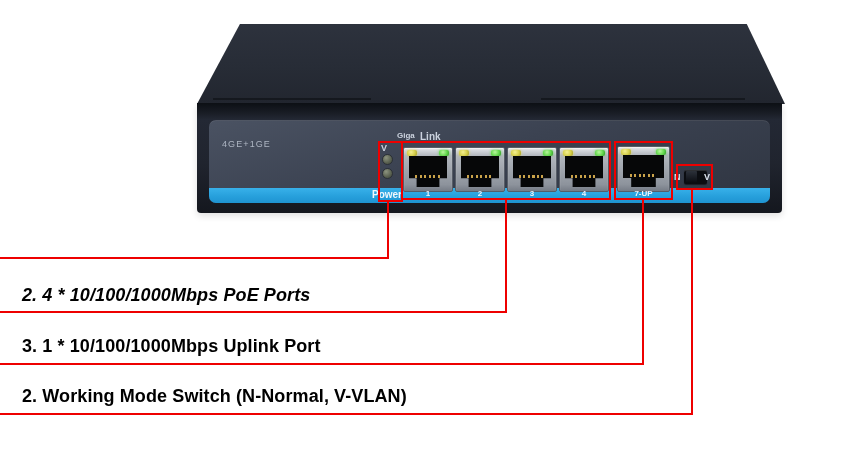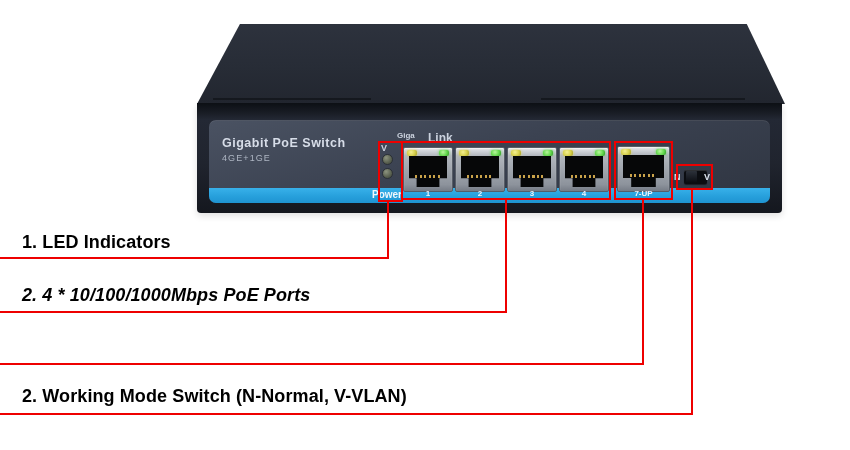--- a/index.html
+++ b/index.html
@@ -30,21 +30,21 @@
   .brand-sub{font-size:9px;font-weight:normal;letter-spacing:1.1px;color:#aeb6c3;margin-top:3px;}
 
   .panel-label{position:absolute;font-weight:bold;color:#cbd2de;text-align:left;white-space:nowrap;}
   .lbl-v{left:172px;top:22px;width:12px;font-size:9px;}
   .led-dot{position:absolute;left:173px;width:9px;height:9px;border-radius:50%;
     background:radial-gradient(circle at 35% 30%,#8d947f,#59604f 60%,#3d4339 100%);
     border:1px solid #2b3036;}
   .dot1{top:33px;} .dot2{top:47px;}
   .lbl-power{left:163px;top:68px;width:30px;font-size:10px;color:#f1f7fd;}
   .lbl-giga{left:188px;top:10px;width:30px;font-size:8px;}
-  .lbl-link{left:219px;top:10px;width:30px;font-size:12px;}
+  .lbl-link{left:211px;top:10px;width:30px;font-size:10px;}
 
   .rj45{position:absolute;top:26px;width:50px;height:45px;border:1px solid #575d67;border-radius:2px;
     background:linear-gradient(180deg,#e4e7eb 0%,#b2b7be 18%,#8d939c 85%,#767c86 100%);
     box-shadow:inset 0 1px 1px rgba(255,255,255,.55);box-sizing:border-box;}
   .rj45.p1{left:194px;} .rj45.p2{left:246px;} .rj45.p3{left:298px;} .rj45.p4{left:350px;}
   .rj45.up{left:408px;top:25px;width:53px;height:46px;}
   .jack{position:absolute;left:5px;right:5px;top:8px;bottom:4px;background:#060708;
     clip-path:polygon(0 0,100% 0,100% 72%,80% 72%,80% 100%,20% 100%,20% 72%,0 72%);}
   .pins{position:absolute;left:16%;right:16%;top:60%;height:3px;
     background:repeating-linear-gradient(90deg,#c9a24a 0 2px,rgba(0,0,0,0) 2px 4.5px);}
@@ -94,21 +94,20 @@
 
   <div class="top-face">
     <div class="vent v1"></div>
     <div class="vent v2"></div>
   </div>
 
   <div class="front-face">
     <div class="panel">
 
       <div class="brand">
-        <div class="brand-title">Gigabit PoE Switch</div>
         <div class="brand-sub">4GE+1GE</div>
       </div>
 
       <div class="stripe"></div>
 
       <div class="panel-label lbl-v">V</div>
       <span class="led-dot dot1"></span>
       <span class="led-dot dot2"></span>
       <div class="panel-label lbl-power">Power</div>
 
@@ -174,17 +173,17 @@
 
   <div class="vline vl1"></div>
   <div class="vline vl2"></div>
   <div class="vline vl3"></div>
   <div class="vline vl4"></div>
   <div class="hline hl1"></div>
   <div class="hline hl2"></div>
   <div class="hline hl3"></div>
   <div class="hline hl4"></div>
 
-  <div class="caption cap1">1. LED Indicators</div>
   <div class="caption cap2">2. 4 * 10/100/1000Mbps PoE Ports</div>
+  <div class="caption cap3">3. 1 * 10/100/1000Mbps Uplink Port</div>
   <div class="caption cap4">2. Working Mode Switch (N-Normal, V-VLAN)</div>
 
 </div>
 
 </body></html>

